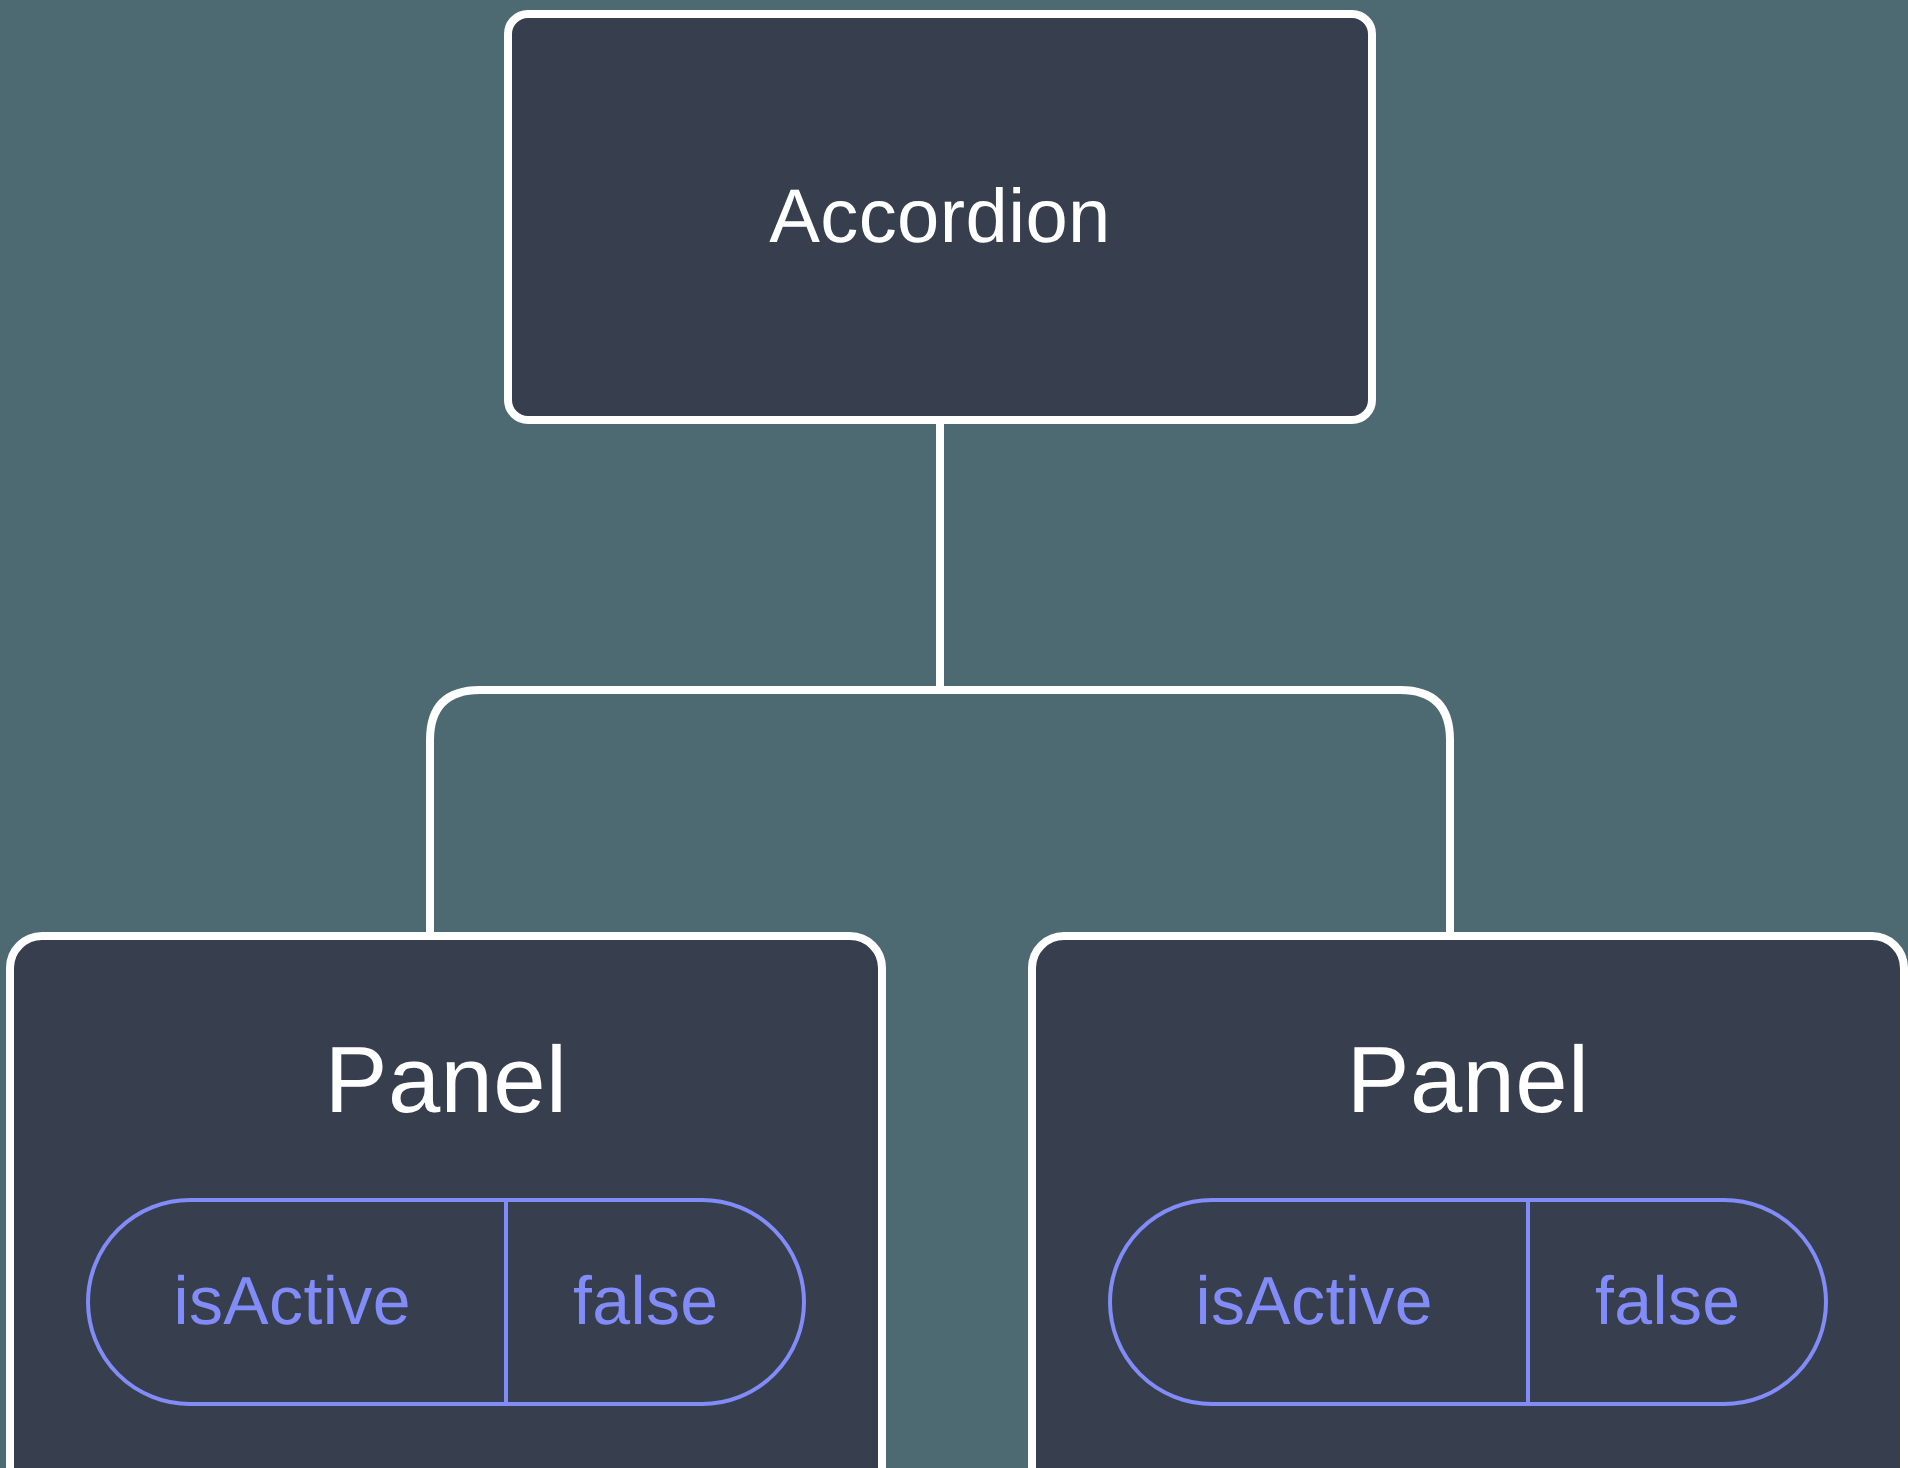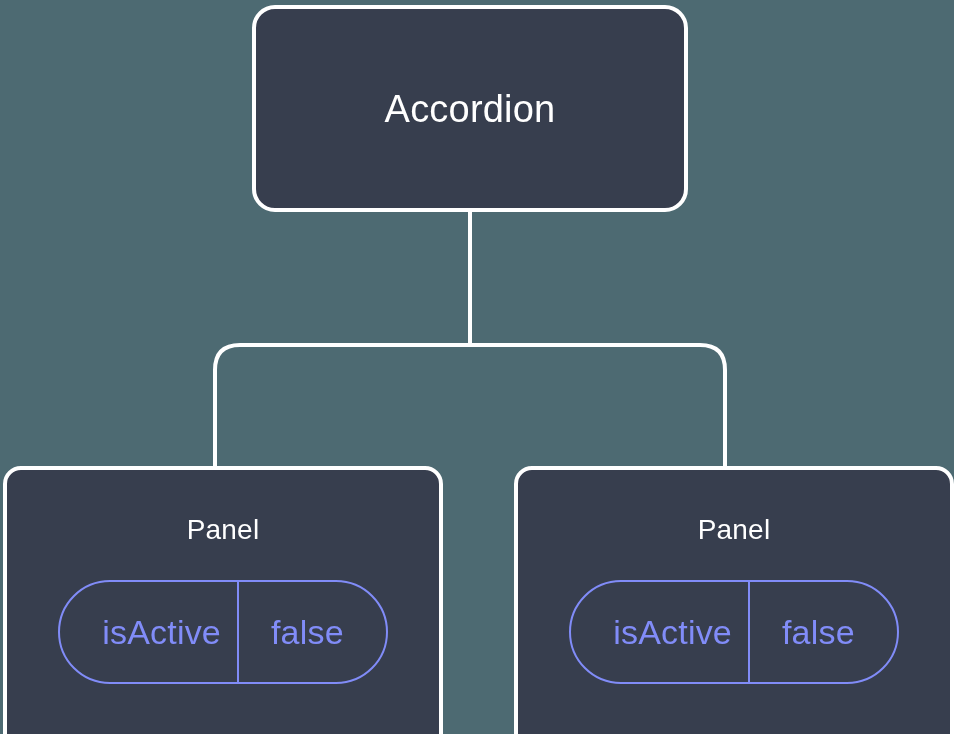--- a/index.html
+++ b/index.html
@@ -27,21 +27,21 @@
     height: 734px;
     pointer-events: none;
   }
 
   
   .node {
     position: absolute;
     box-sizing: border-box;
     background: #373e4e;
     border: 4px solid #ffffff;
-    border-radius: 23px;
+    border-radius: 12px;
     display: flex;
     flex-direction: column;
     align-items: center;
   }
 
   .node-root {
     left: 252px;
     top: 5px;
     width: 436px;
     height: 207px;
@@ -61,21 +61,21 @@
     width: 440px;
     height: 290px;          
     padding-top: 46px;
     border-radius: 18px;
   }
 
   .node-panel-left  { left: 3px; }
   .node-panel-right { left: 514px; }
 
   .node-panel .node-title {
-    font-size: 28px;
+    font-size: 47px;
     line-height: 1;
     color: #ffffff;
     font-weight: 400;
     letter-spacing: 0.2px;
   }
 
   
   .prop-badge {
     margin-top: 36px;
     height: 104px;
@@ -94,21 +94,21 @@
     align-items: center;
     justify-content: center;
     font-size: 34px;
     line-height: 1;
     color: #818cf8;
     letter-spacing: 0.2px;
     white-space: nowrap;
   }
 
   .prop-key {
-    padding: 0 16px 0 42px;
+    padding: 0 47px 0 42px;
   }
 
   .prop-val {
     padding: 0 42px 0 32px;
     border-left: 2px solid #818cf8;
     text-align: right;
   }
 </style>
 </head>
 <body>

